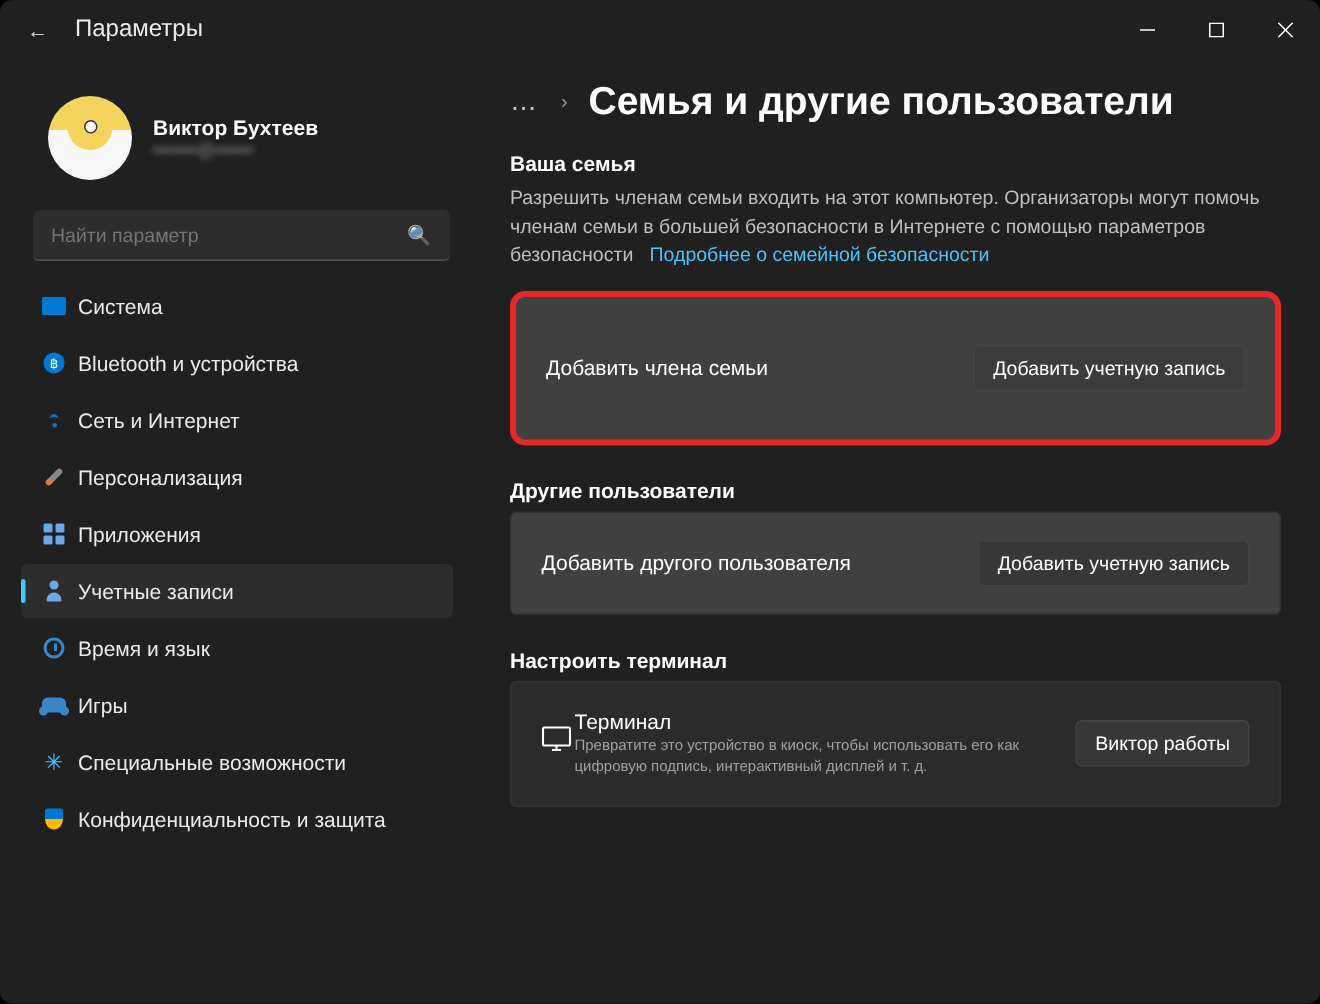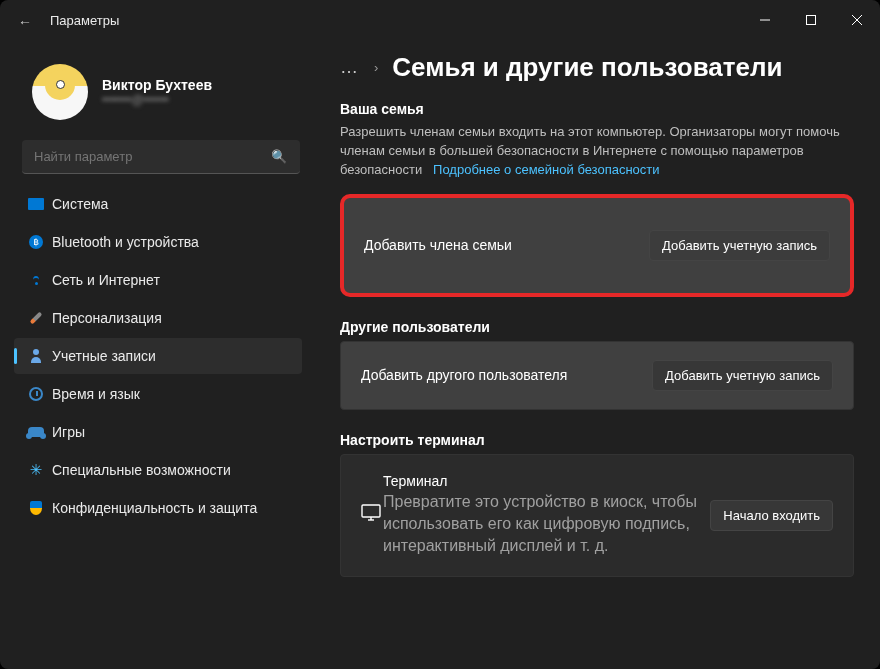--- a/index.html
+++ b/index.html
@@ -1,21 +1,21 @@
 <!DOCTYPE html>
 <html><head>
 <meta charset="utf-8">
 <style>
   * { box-sizing: border-box; margin: 0; padding: 0; font-family: 'Segoe UI', Arial, sans-serif; }
   body { background: #000; width: 880px; height: 669px; overflow: hidden; }
   .window { width: 880px; height: 669px; background: #202020; border-radius: 8px; position: relative; color: #fff; }
   .titlebar { height: 40px; display: flex; align-items: center; justify-content: space-between; padding-left: 18px; }
   .titlebar-left { display: flex; align-items: center; gap: 18px; }
   .back-arrow { color: #ccc; font-size: 14px; }
-  .titlebar-title { font-size: 13px; color: #eaeaea; }
+  .titlebar-title { font-size: 16px; color: #eaeaea; }
   .titlebar-right { display: flex; }
   .win-btn { width: 46px; height: 40px; display: flex; align-items: center; justify-content: center; color: #fff; font-size: 11px; }
   .content { display: flex; height: calc(100% - 40px); }
   .sidebar { width: 310px; padding: 10px 0 0 14px; overflow-y: auto; }
   .user-block { display: flex; align-items: center; gap: 14px; padding: 14px 10px 20px 18px; }
   .avatar { width: 56px; height: 56px; border-radius: 50%; background: linear-gradient(#f4d35e 40%, #f7f7f7 40%); display: flex; align-items: center; justify-content: center; position: relative; overflow: hidden; }
   .avatar::before { content:''; position:absolute; width:30px; height:30px; background:#f4d35e; border-radius:50%; top:6px; left:13px; }
   .avatar::after { content:''; position:absolute; width:7px; height:7px; background:#fff; border-radius:50%; top:16px; left:24px; border:1px solid #333; }
   .user-name { font-size: 14px; font-weight: 600; }
   .user-email { font-size: 12px; color: #888; filter: blur(2px); }
@@ -39,21 +39,21 @@
   .link { color: #4cc2ff; }
   .card { background: #404040; border-radius: 4px; display: flex; align-items: center; justify-content: space-between; padding: 18px 20px; margin-bottom: 18px; border: 1px solid #333; }
   .card.highlight { border: 4px solid #e62828; border-radius: 10px; padding: 32px 20px; }
   .card-text { font-size: 14px; }
   .btn { background: #373737; border: 1px solid #444; border-radius: 4px; padding: 7px 12px; font-size: 13px; color: #fff; }
   .btn.primary { background: #3c3c3c; }
   .terminal-card { background: #2b2b2b; border-radius: 4px; display: flex; align-items: center; padding: 18px 20px; border: 1px solid #333; }
   .terminal-icon { width: 22px; color: #fff; font-size: 16px; flex-shrink: 0; }
   .terminal-text { flex: 1; }
   .terminal-title { font-size: 14px; }
-  .terminal-desc { font-size: 16px; color: #a0a0a0; line-height: 1.4; margin-top: 2px; }
+  .terminal-desc { font-size: 10px; color: #a0a0a0; line-height: 1.4; margin-top: 2px; }
   .section { margin-bottom: 22px; }
   .icon-system { width:16px; height:12px; background:#0078d4; border-radius:1px; display:inline-block; }
   .icon-bt { width:14px; height:14px; background:#0078d4; border-radius:50%; display:inline-flex; align-items:center; justify-content:center; color:#fff; font-size:9px; }
   .icon-net { width:14px; height:14px; display:inline-block; position:relative; }
   .icon-net::before { content:''; position:absolute; bottom:3px; left:4px; width:6px; height:6px; border:2px solid #0078d4; border-bottom:none; border-left:none; border-right:none; border-radius:50% 50% 0 0; }
   .icon-net::after { content:''; position:absolute; bottom:2px; left:6px; width:3px; height:3px; background:#0078d4; border-radius:50%; }
   .icon-brush { transform:rotate(-45deg); display:inline-block; width:14px; height:4px; background:linear-gradient(90deg,#e87a3a 30%,#888 30%); border-radius:2px; }
   .icon-apps { width:14px; height:14px; display:inline-grid; grid-template-columns:1fr 1fr; gap:2px; }
   .icon-apps span { background:#6aa8e8; border-radius:1px; }
   .icon-acc { width:14px; height:14px; position:relative; }
@@ -131,20 +131,31 @@
               <span class="icon-net"></span>
             </span>
           <span>Сеть и Интернет</span>
         </div>
         <div class="nav-item">
           <span class="nav-icon">
               <span class="icon-brush"></span>
             </span>
           <span>Персонализация</span>
         </div>
+        <div class="nav-item">
+          <span class="nav-icon">
+              <span class="icon-apps">
+                <span></span>
+                <span></span>
+                <span></span>
+                <span></span>
+              </span>
+            </span>
+          <span>Приложения</span>
+        </div>
         <div class="nav-item active">
           <span class="nav-icon">
               <span class="icon-acc"></span>
             </span>
           <span>Учетные записи</span>
         </div>
         <div class="nav-item">
           <span class="nav-icon">
               <span class="icon-time"></span>
             </span>
@@ -204,18 +215,18 @@
             <svg width="20" height="18">
                 <rect x="1" y="1" width="18" height="12" rx="1" fill="none" stroke="#fff" stroke-width="1.4"></rect>
                 <line x1="7" y1="16" x2="13" y2="16" stroke="#fff" stroke-width="1.4"></line>
                 <line x1="10" y1="13" x2="10" y2="16" stroke="#fff" stroke-width="1.4"></line>
               </svg>
           </div>
           <div class="terminal-text">
             <div class="terminal-title">Терминал</div>
             <div class="terminal-desc">Превратите это устройство в киоск, чтобы использовать его как цифровую подпись, интерактивный дисплей и т. д.</div>
           </div>
-          <button class="btn">Начало входить</button>
+          <button class="btn">Виктор работы</button>
         </div>
       </div>
     </div>
   </div>
 </div>
 
 </body></html>

